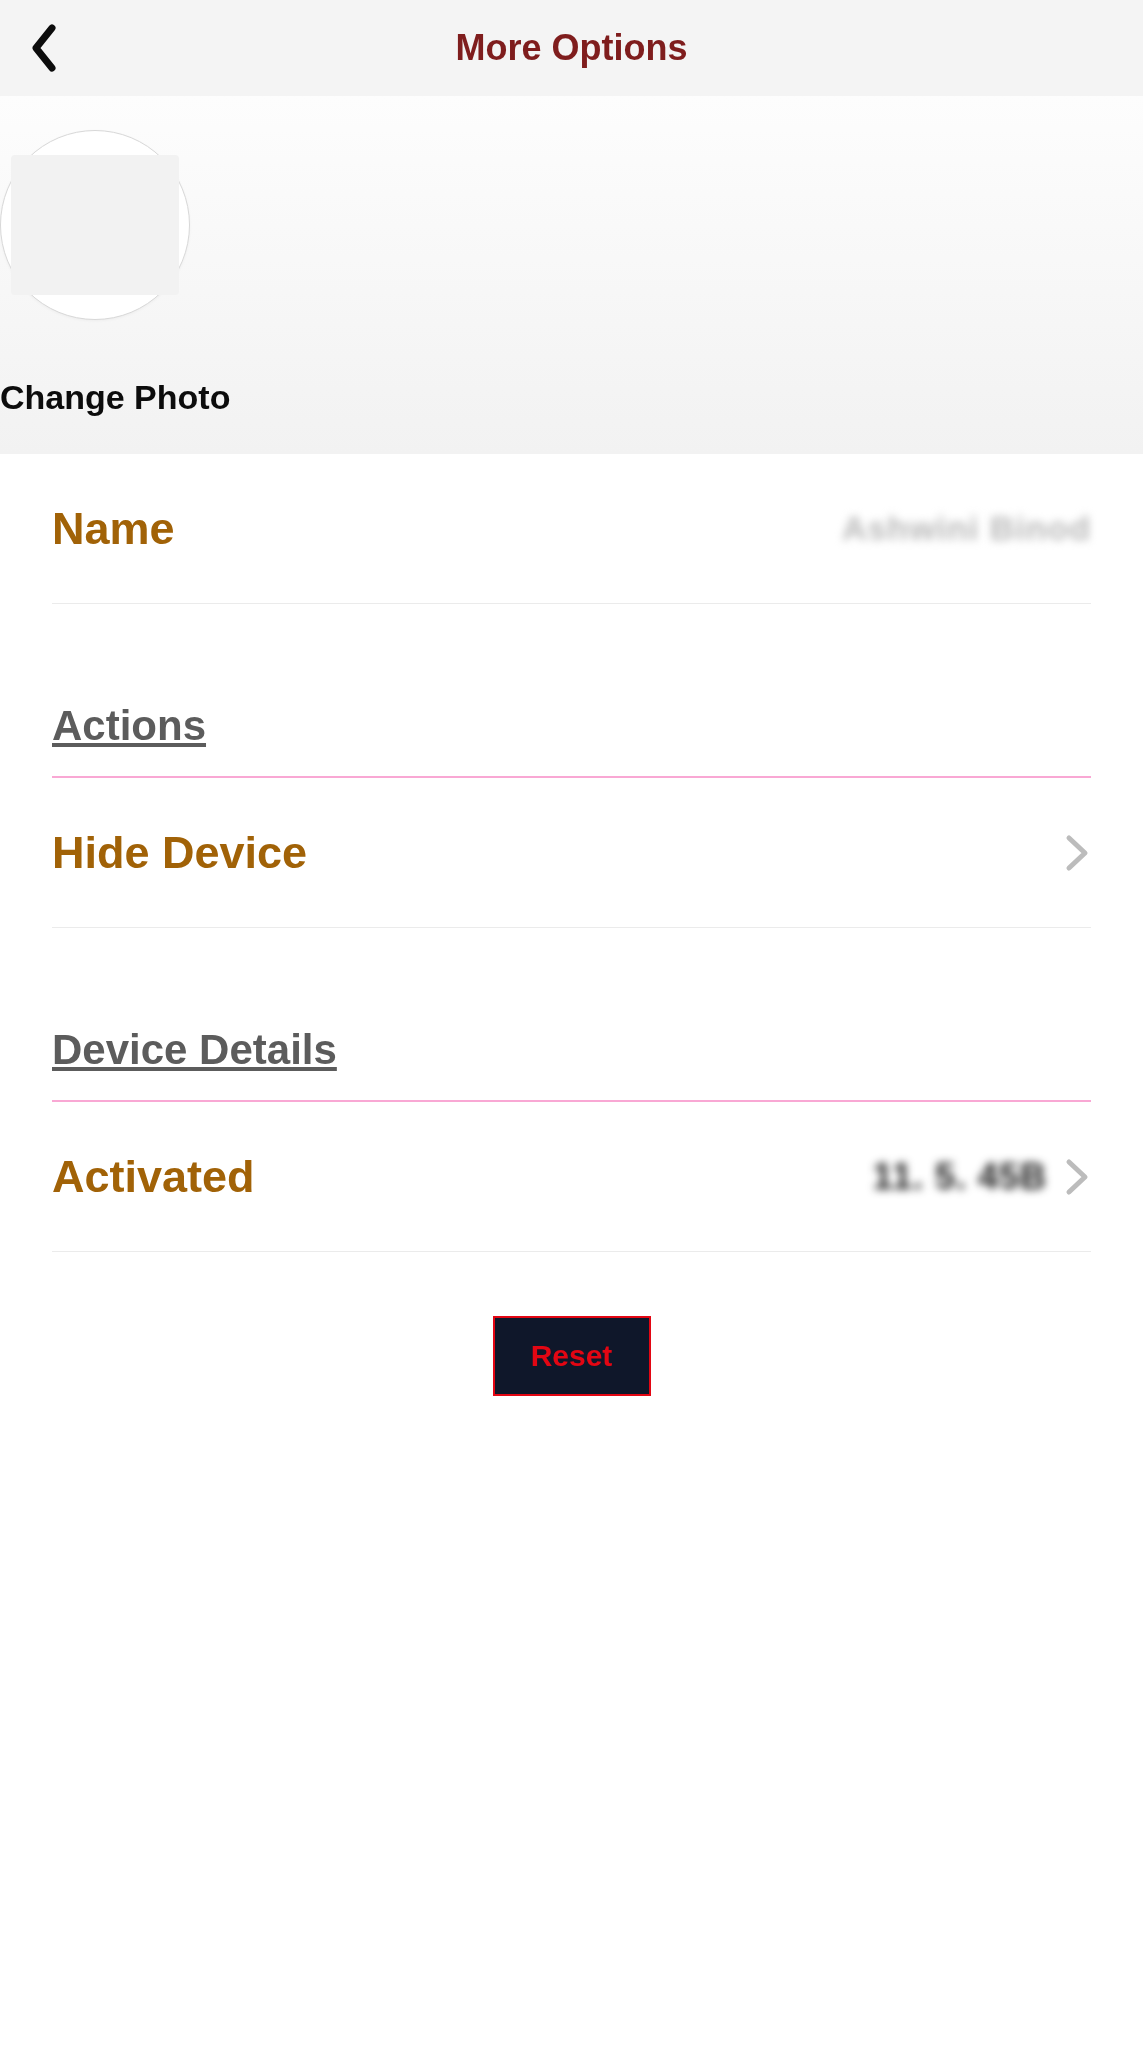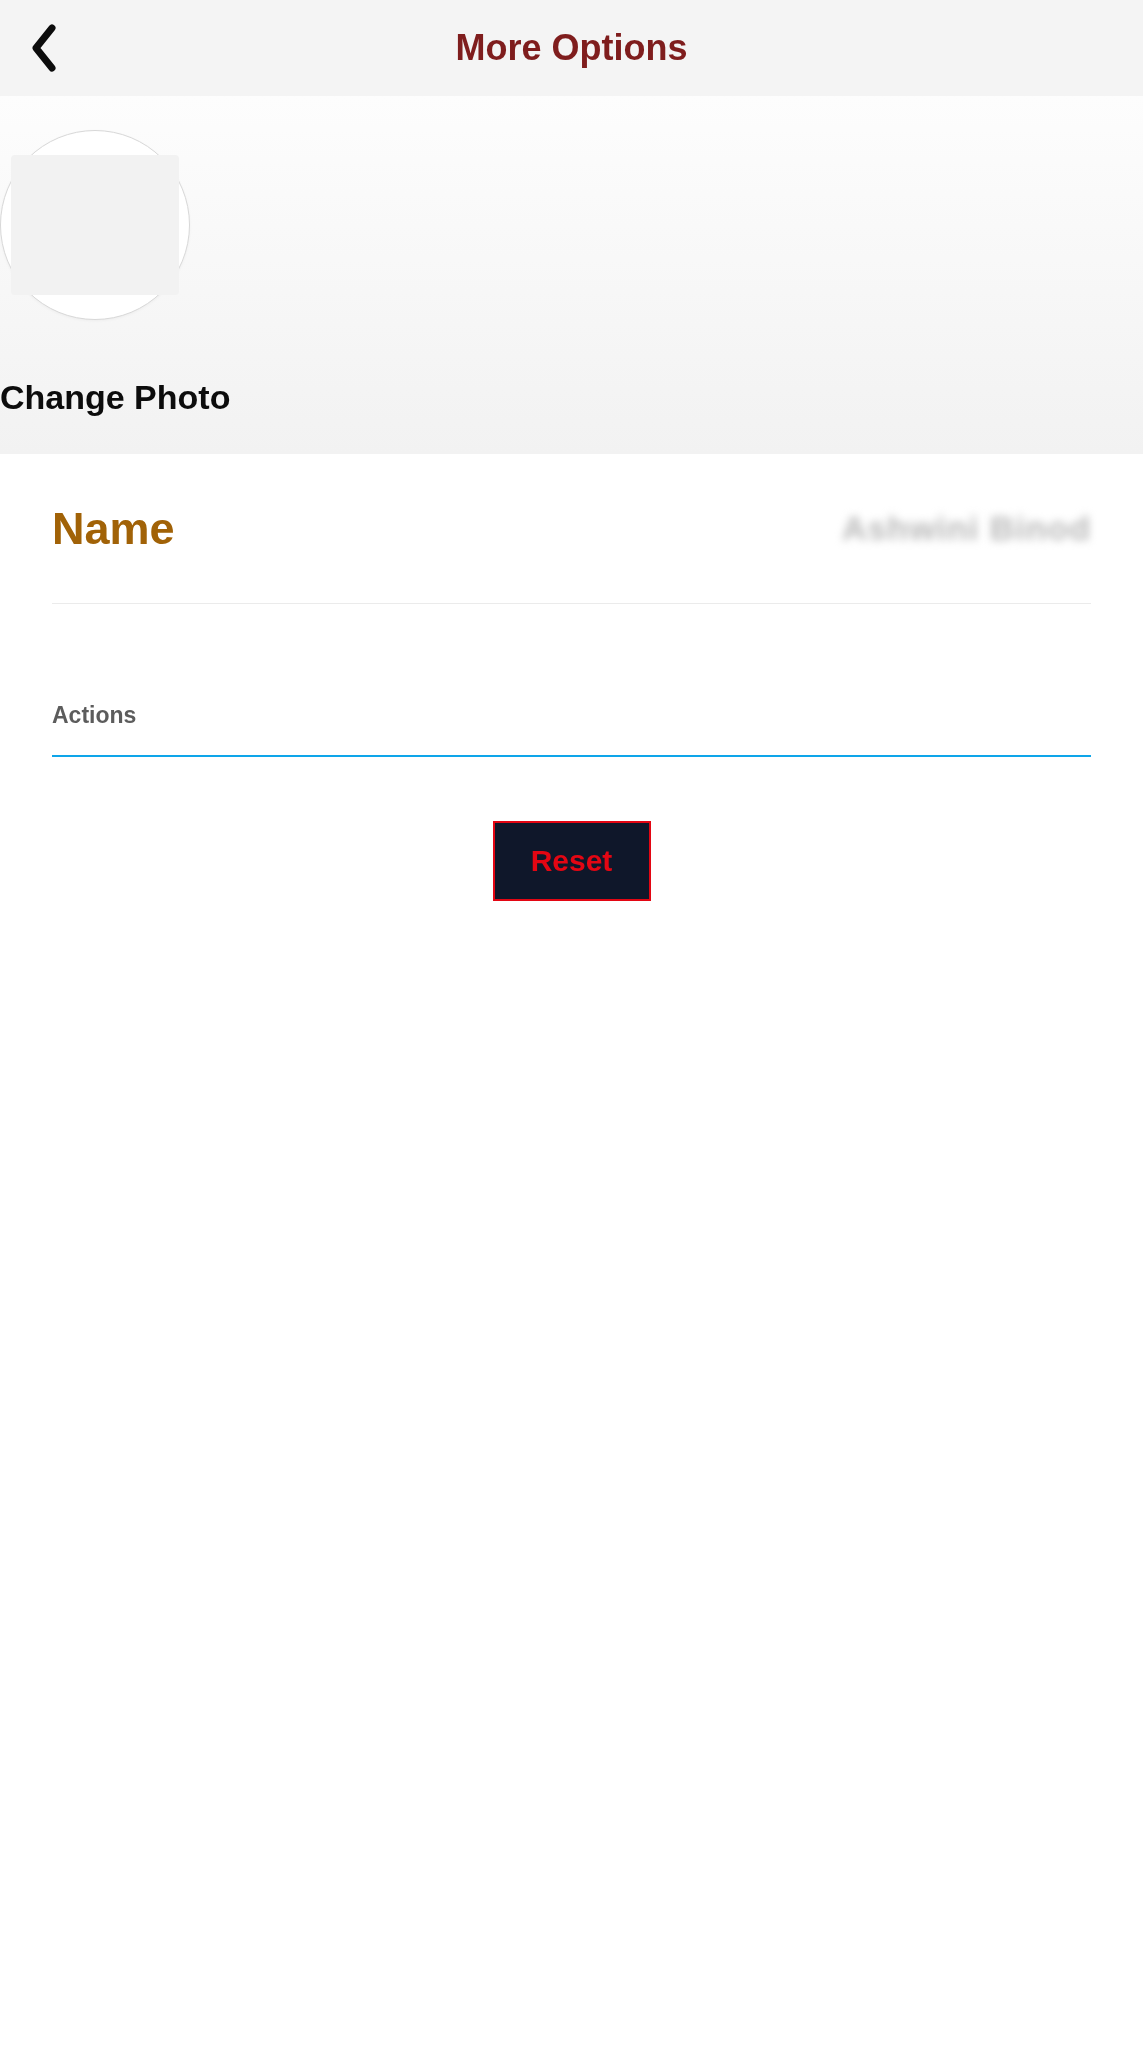--- a/index.html
+++ b/index.html
@@ -109,25 +109,26 @@
     font-size: 36px;
   }
 
   .row.first { margin-top: 0; }
 
   
   .section {
     margin-top: 98px;
   }
   .section-head {
-    font-size: 23px;
+    font-size: 42px;
     font-weight: 800;
     color: #5c5c5c;
     padding-bottom: 26px;
-    border-bottom: 2px solid #0ea5e9;
+    border-bottom: 2px solid #f9a8d4;
+    text-decoration: underline;
   }
 
   .row.withchevron .right-side {
     display: flex;
     align-items: center;
     gap: 18px;
   }
   .chevron {
     width: 26px;
     height: 38px;
@@ -180,20 +181,45 @@
 
   <div class="row first">
     <div class="row-label">Name</div>
     <div class="row-value">Ashwini Binod</div>
   </div>
 
 
   <div class="section">
     <div class="section-head">Actions</div>
 
-  </div>
-
+    <div class="row withchevron">
+      <div class="row-label">Hide Device</div>
+      <div class="right-side">
+        <span class="chevron">
+          <svg viewBox="0 0 26 38">
+              <polyline points="4,4 20,19 4,34" fill="none" stroke="#bcbcbc" stroke-width="5" stroke-linecap="round" stroke-linejoin="round"></polyline>
+            </svg>
+        </span>
+      </div>
+    </div>
+  </div>
+
+  <div class="section">
+    <div class="section-head">Device Details</div>
+
+    <div class="row withchevron">
+      <div class="row-label">Activated</div>
+      <div class="right-side">
+        <div class="row-value dark">11. 5. 45B</div>
+        <span class="chevron">
+          <svg viewBox="0 0 26 38">
+              <polyline points="4,4 20,19 4,34" fill="none" stroke="#bcbcbc" stroke-width="5" stroke-linecap="round" stroke-linejoin="round"></polyline>
+            </svg>
+        </span>
+      </div>
+    </div>
+  </div>
 
   <div class="reset-wrap">
     <div class="reset-btn">Reset</div>
   </div>
 
 </div>
 
 </body></html>

